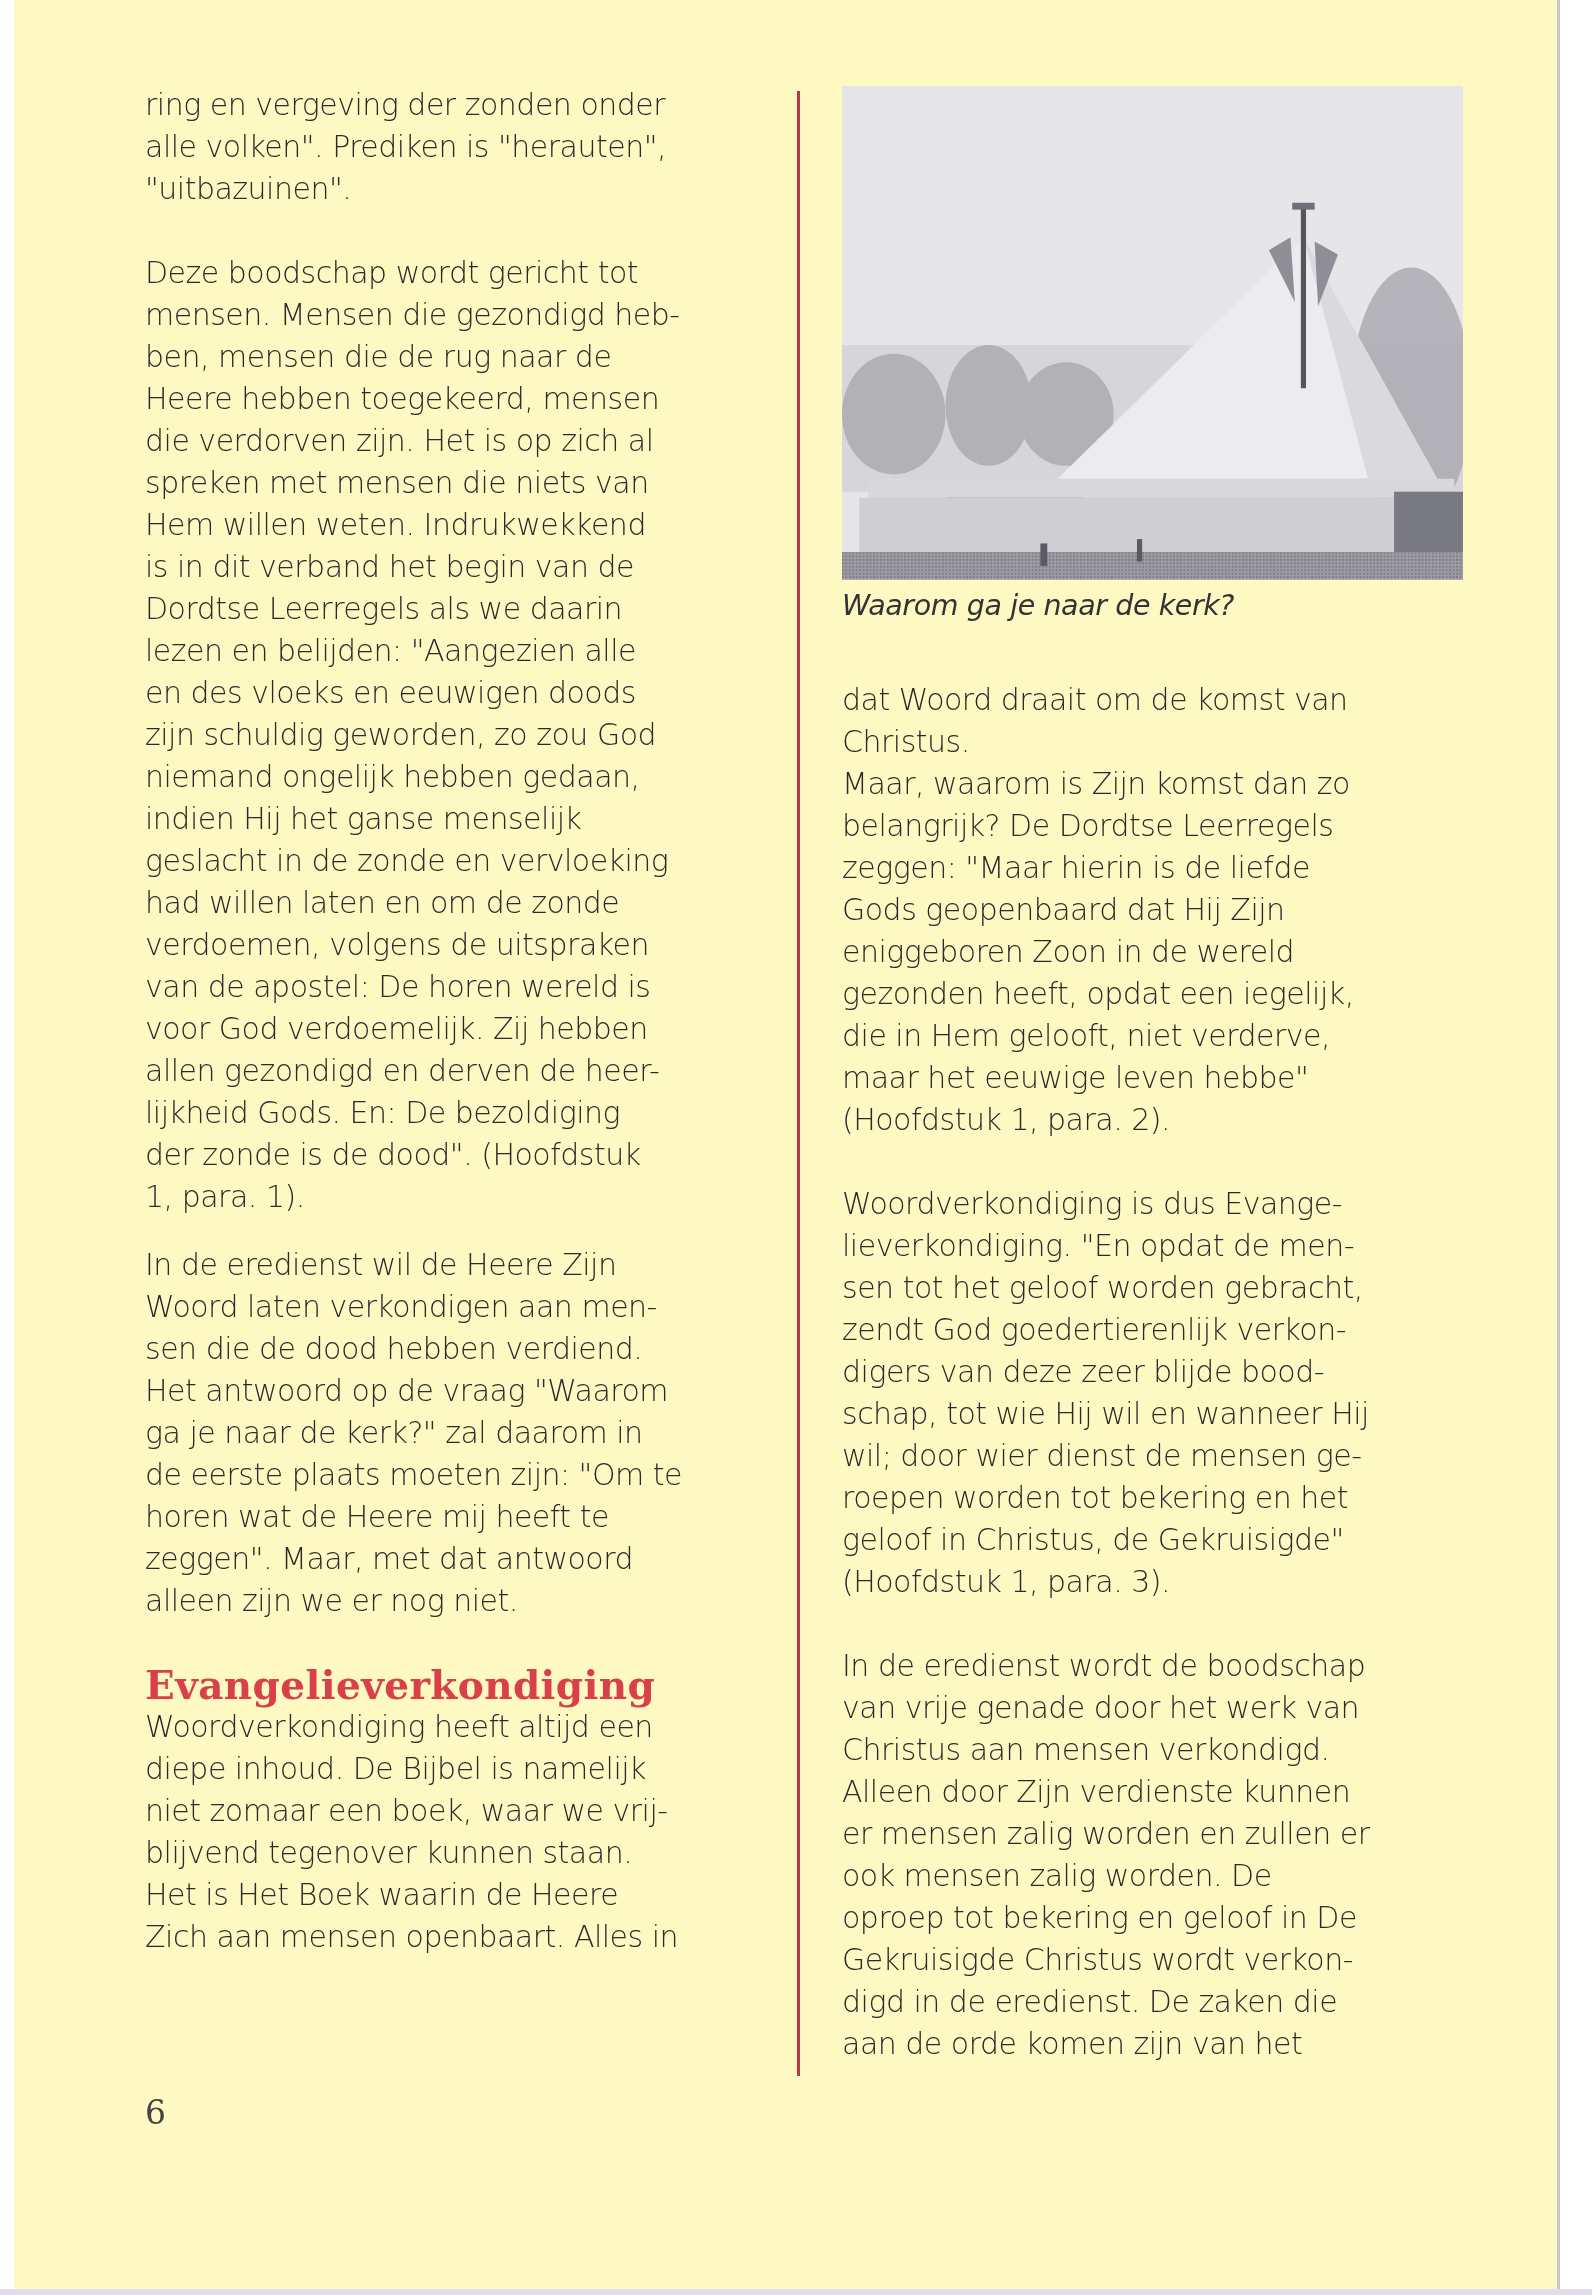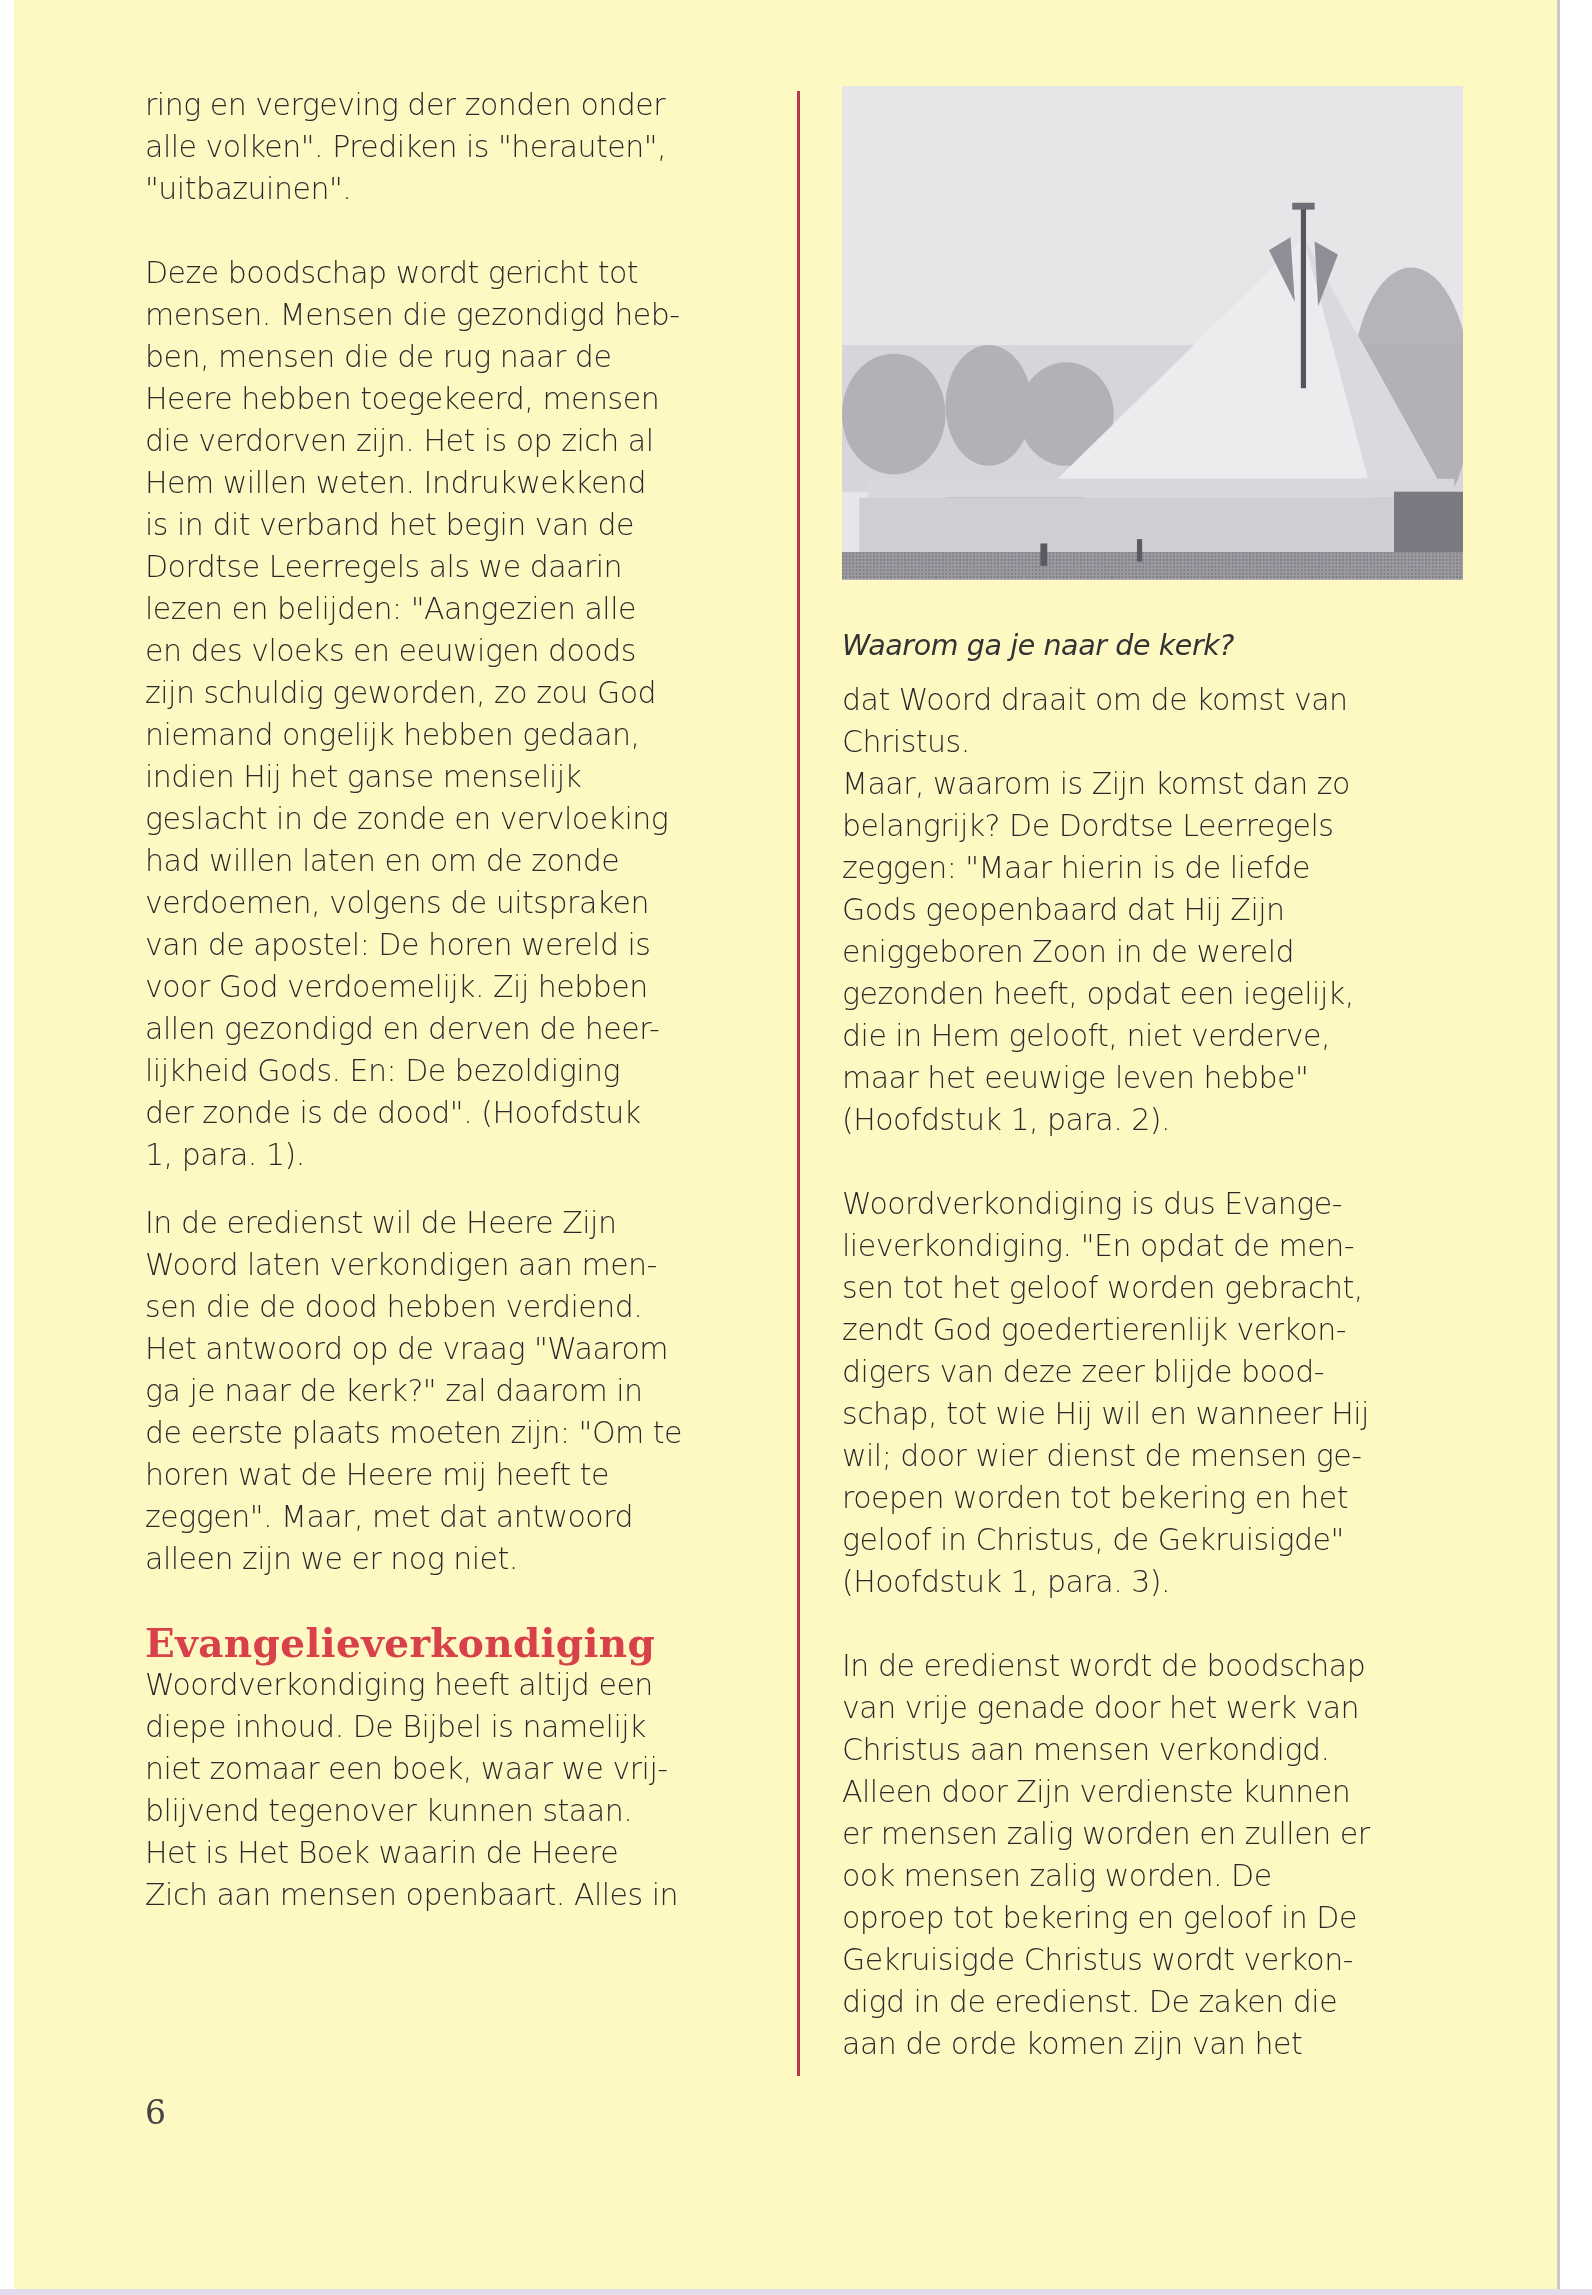--- a/index.html
+++ b/index.html
@@ -8,40 +8,41 @@
   .bottom-strip { position:absolute; left:0; top:2289px; width:1592px; height:7px; background:#e2dcec; }
   .col { position:absolute; font-family:"DejaVu Sans", sans-serif; color:#2a2a2a; font-size:30px; letter-spacing:-0.5px; }
   .col .ln { height:42px; line-height:42px; white-space:nowrap; font-weight:300; }
   .col .gap { height:42px; }
   .col .gap-s { height:26px; }
   .left { left:131px; top:84px; width:621px; }
   .right { left:828px; top:679px; width:621px; }
   .heading { font-family:"DejaVu Serif", serif; font-weight:bold; color:#d8404a; font-size:39px; height:42px; line-height:42px; letter-spacing:0.4px; }
   .divider { position:absolute; left:783px; top:91px; width:2.6px; height:1985px; background:#b63a4a; }
   .photo { position:absolute; left:828px; top:86px; width:621px; height:494px; overflow:hidden; background:#e4e4e6; }
-  .caption { position:absolute; left:828px; top:589px; font-family:"DejaVu Sans", sans-serif; font-style:italic; font-size:28.5px; color:#333; letter-spacing:-0.4px;margin-top:40px; }
+  .caption { position:absolute; left:828px; top:589px; font-family:"DejaVu Sans", sans-serif; font-style:italic; font-size:28.5px; color:#333; letter-spacing:-0.4px; }
   .page-num { position:absolute; left:131px; top:2093px; font-family:"DejaVu Serif", serif; font-size:33px; color:#444; }
 </style>
 </head>
 <body>
 
 <div class="page">
   <div class="col left" id="left-col">
       <div>
         <div class="ln">ring en vergeving der zonden onder</div>
         <div class="ln">alle volken". Prediken is "herauten",</div>
         <div class="ln">"uitbazuinen".</div>
       </div>
       <div class="gap"></div>
       <div>
         <div class="ln">Deze boodschap wordt gericht tot</div>
         <div class="ln">mensen. Mensen die gezondigd heb-</div>
         <div class="ln">ben, mensen die de rug naar de</div>
         <div class="ln">Heere hebben toegekeerd, mensen</div>
         <div class="ln">die verdorven zijn. Het is op zich al</div>
+        <div class="ln">spreken met mensen die niets van</div>
         <div class="ln">Hem willen weten. Indrukwekkend</div>
         <div class="ln">is in dit verband het begin van de</div>
         <div class="ln">Dordtse Leerregels als we daarin</div>
         <div class="ln">lezen en belijden: "Aangezien alle</div>
         <div class="ln">en des vloeks en eeuwigen doods</div>
         <div class="ln">zijn schuldig geworden, zo zou God</div>
         <div class="ln">niemand ongelijk hebben gedaan,</div>
         <div class="ln">indien Hij het ganse menselijk</div>
         <div class="ln">geslacht in de zonde en vervloeking</div>
         <div class="ln">had willen laten en om de zonde</div>

